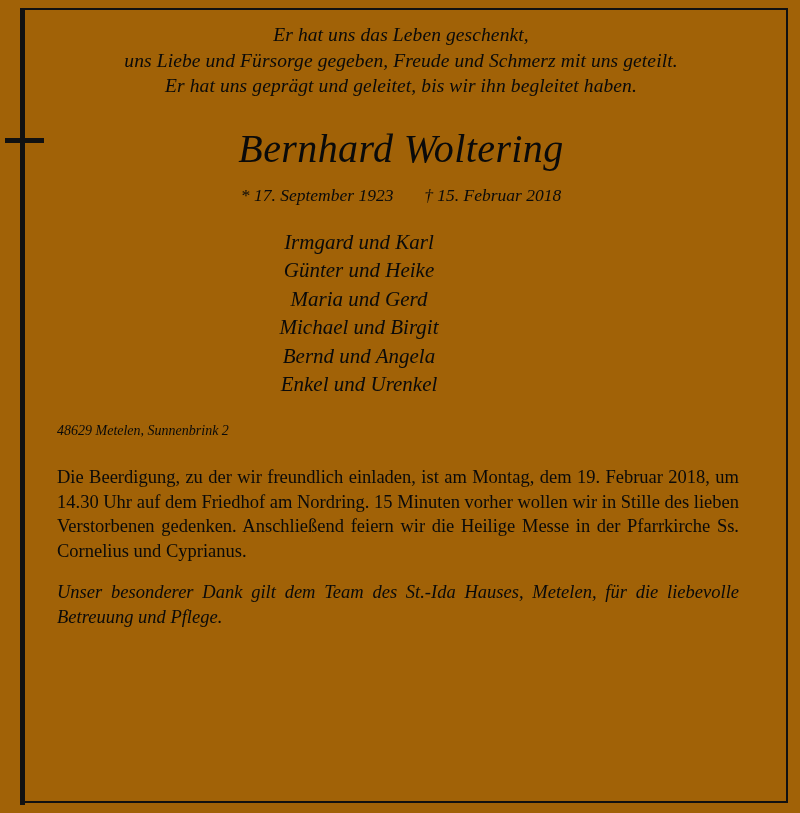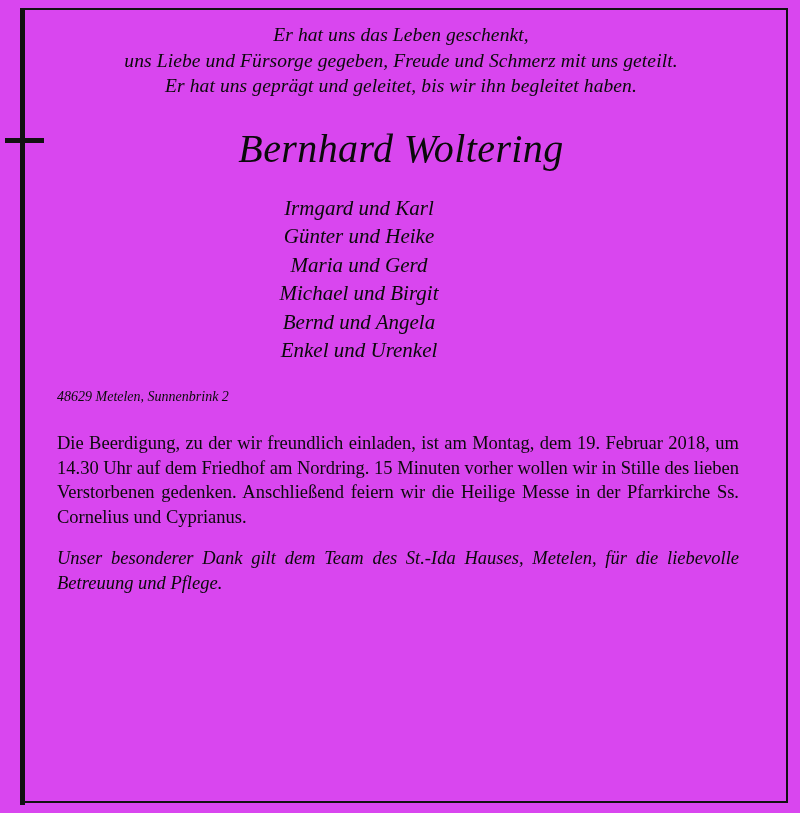--- a/index.html
+++ b/index.html
@@ -15,21 +15,21 @@
     font-family: "Liberation Serif", "DejaVu Serif", serif;
     color: #0a0a0a;
   }
 
   
   .obituary {
     position: relative;
     box-sizing: border-box;
     width: 800px;
     height: 813px;
-    background: #d946ef;
+    background: #a16207;
     padding: 0;
   }
 
   
   .frame-thin {
     position: absolute;
     left: 22px;
     top: 8px;
     right: 12px;
     bottom: 10px;
@@ -177,20 +177,27 @@
 
     <div class="verse">
       <span class="vline">Er hat uns das Leben geschenkt,</span>
       <span class="vline">uns Liebe und Fürsorge gegeben, Freude und Schmerz mit uns geteilt.</span>
       <span class="vline">Er hat uns geprägt und geleitet, bis wir ihn begleitet haben.</span>
     </div>
 
 
     <div class="deceased-name">Bernhard Woltering</div>
 
+    <div class="life-dates">
+      <span>*</span>
+      <span>17. September 1923</span>
+      <span class="gap"></span>
+      <span>†</span>
+      <span>15. Februar 2018</span>
+    </div>
 
 
     <div class="survivors">
       <span class="sline">Irmgard und Karl</span>
       <span class="sline">Günter und Heike</span>
       <span class="sline">Maria und Gerd</span>
       <span class="sline">Michael und Birgit</span>
       <span class="sline">Bernd und Angela</span>
       <span class="sline">Enkel und Urenkel</span>
     </div>

